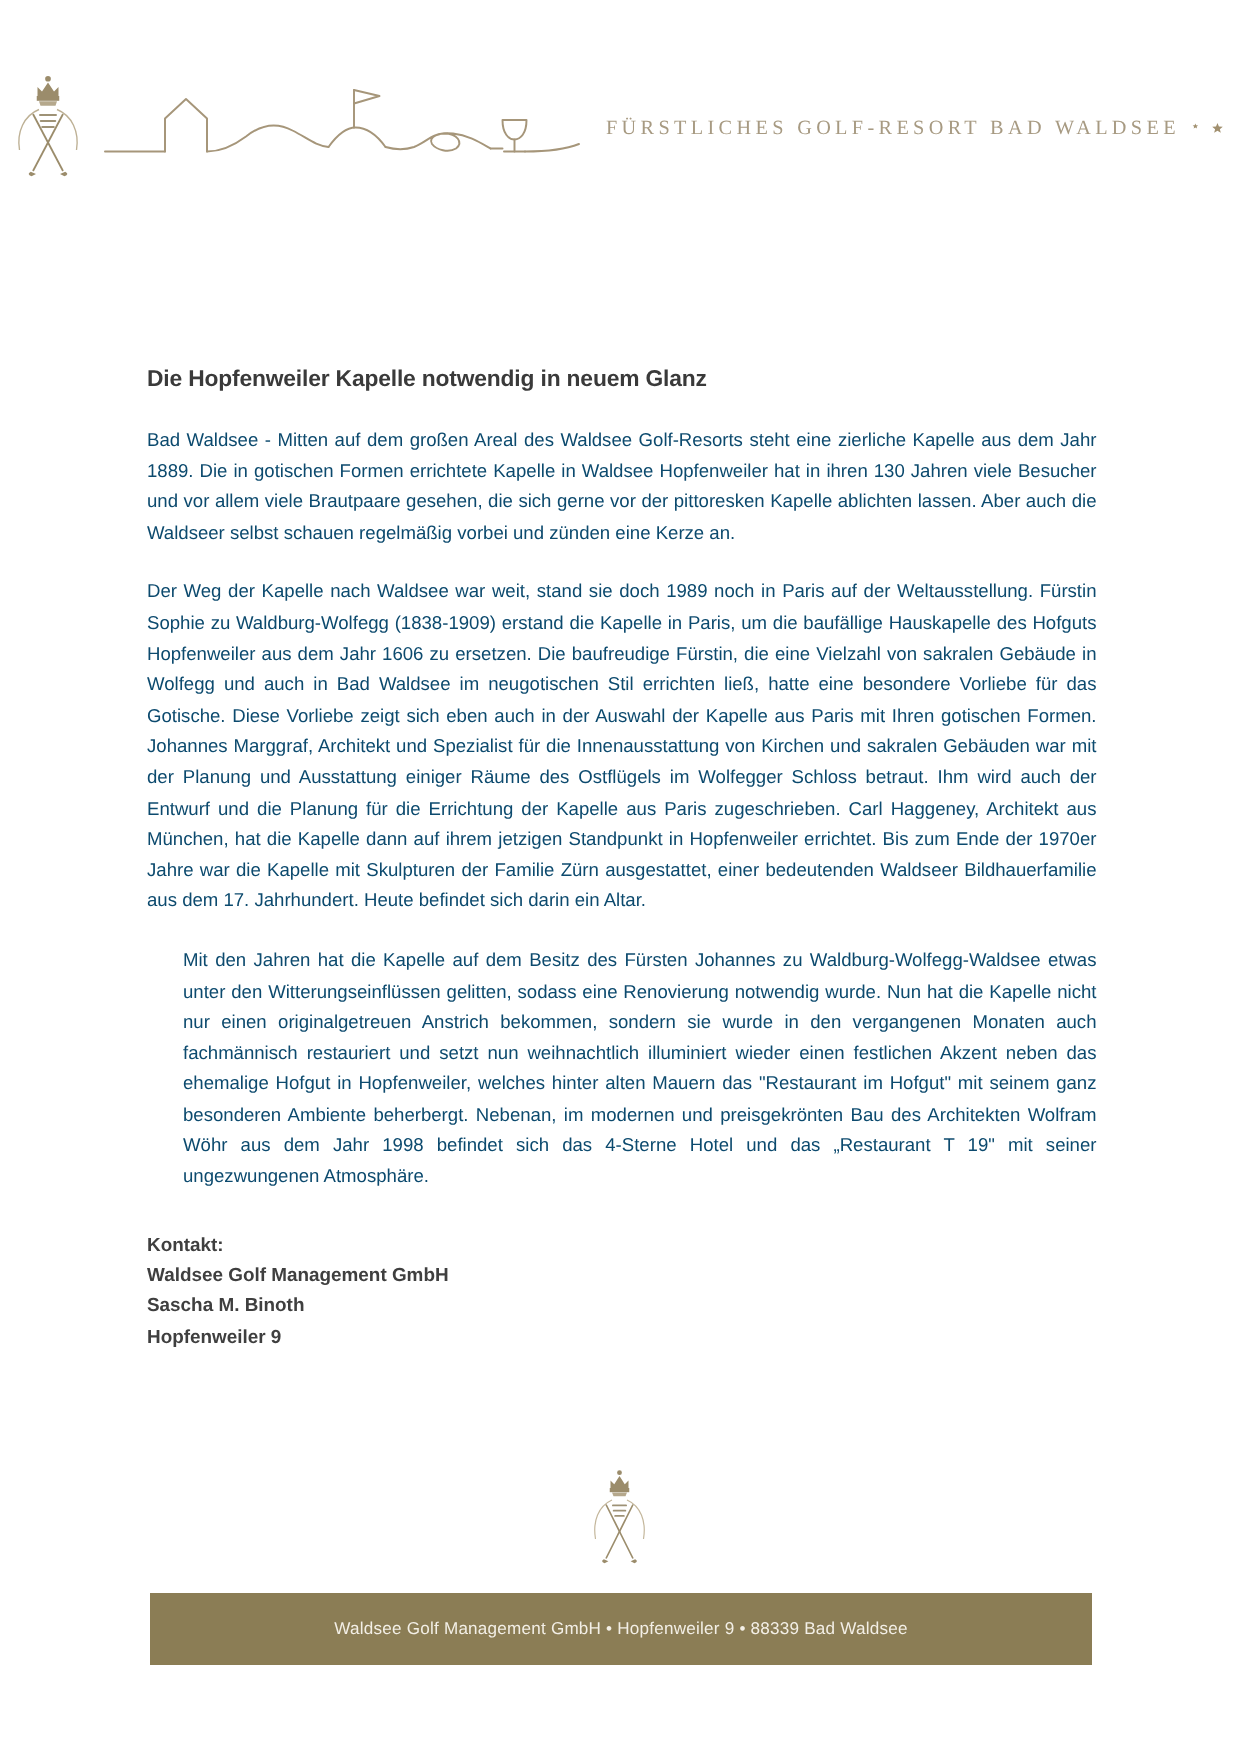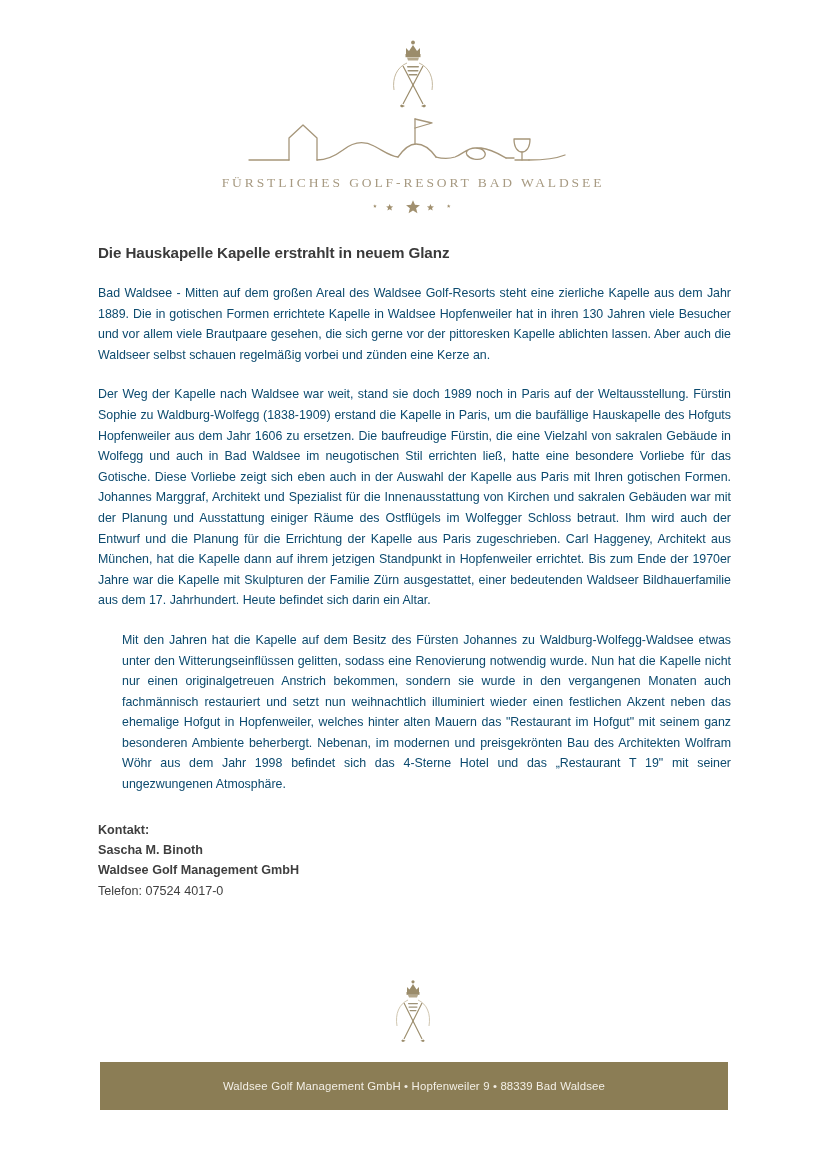--- a/index.html
+++ b/index.html
@@ -11,27 +11,26 @@
     width: 826px;
     height: 1169px;
     position: relative;
     font-family: "Liberation Sans", sans-serif;
     overflow: hidden;
   }
 
   
   .header-logo {
     position: absolute;
-    top: 36px;
+    top: 46px;
     left: 0;
     width: 826px;
     display: flex;
-    flex-direction: column;
+    flex-direction: row;
     align-items: center;
-    justify-content: center;
   }
   .crest {
     width: 64px;
     height: 76px;
     display: block;
   }
   .skyline {
     width: 340px;
     height: 60px;
     display: block;
@@ -188,31 +187,31 @@
         <path d="M26 5.5 l1.15 2.8 3.0 0.2 -2.3 1.9 0.78 2.9 -2.63 -1.65 -2.63 1.65 0.78 -2.9 -2.3 -1.9 3.0 -0.2 Z" transform="scale(0.85) translate(3,1.5)"></path>
         <path d="M48 2.2 l1.95 4.6 5.0 0.35 -3.85 3.2 1.3 4.85 -4.4 -2.75 -4.4 2.75 1.3 -4.85 -3.85 -3.2 5.0 -0.35 Z"></path>
         <path d="M66 5.5 l1.15 2.8 3.0 0.2 -2.3 1.9 0.78 2.9 -2.63 -1.65 -2.63 1.65 0.78 -2.9 -2.3 -1.9 3.0 -0.2 Z" transform="scale(0.85) translate(11,1.5)"></path>
         <path d="M84 7.2 l0.8 2.0 2.1 0.1 -1.6 1.3 0.55 2.0 -1.85 -1.15 -1.85 1.15 0.55 -2.0 -1.6 -1.3 2.1 -0.1 Z" transform="scale(0.62) translate(51,3)"></path>
       </g>
     </svg>
   </span>
 </div>
 
 <div class="content">
-  <h1 class="doc-title">Die Hauskapelle Kapelle erstrahlt in neuem Glanz</h1>
+  <h1 class="doc-title">Die Hopfenweiler Kapelle notwendig in neuem Glanz</h1>
   <p class="para">Bad Waldsee - Mitten auf dem großen Areal des Waldsee Golf-Resorts steht eine zierliche Kapelle aus dem Jahr 1889. Die in gotischen Formen errichtete Kapelle in Waldsee Hopfenweiler hat in ihren 130 Jahren viele Besucher und vor allem viele Brautpaare gesehen, die sich gerne vor der pittoresken Kapelle ablichten lassen. Aber auch die Waldseer selbst schauen regelmäßig vorbei und zünden eine Kerze an.</p>
   <p class="para">Der Weg der Kapelle nach Waldsee war weit, stand sie doch 1989 noch in Paris auf der Weltausstellung. Fürstin Sophie zu Waldburg-Wolfegg (1838-1909) erstand die Kapelle in Paris, um die baufällige Hauskapelle des Hofguts Hopfenweiler aus dem Jahr 1606 zu ersetzen. Die baufreudige Fürstin, die eine Vielzahl von sakralen Gebäude in Wolfegg und auch in Bad Waldsee im neugotischen Stil errichten ließ, hatte eine besondere Vorliebe für das Gotische. Diese Vorliebe zeigt sich eben auch in der Auswahl der Kapelle aus Paris mit Ihren gotischen Formen. Johannes Marggraf, Architekt und Spezialist für die Innenausstattung von Kirchen und sakralen Gebäuden war mit der Planung und Ausstattung einiger Räume des Ostflügels im Wolfegger Schloss betraut. Ihm wird auch der Entwurf und die Planung für die Errichtung der Kapelle aus Paris zugeschrieben. Carl Haggeney, Architekt aus München, hat die Kapelle dann auf ihrem jetzigen Standpunkt in Hopfenweiler errichtet. Bis zum Ende der 1970er Jahre war die Kapelle mit Skulpturen der Familie Zürn ausgestattet, einer bedeutenden Waldseer Bildhauerfamilie aus dem 17. Jahrhundert. Heute befindet sich darin ein Altar.</p>
   <p class="para">Mit den Jahren hat die Kapelle auf dem Besitz des Fürsten Johannes zu Waldburg-Wolfegg-Waldsee etwas unter den Witterungseinflüssen gelitten, sodass eine Renovierung notwendig wurde. Nun hat die Kapelle nicht nur einen originalgetreuen Anstrich bekommen, sondern sie  wurde  in den vergangenen Monaten auch fachmännisch restauriert und setzt nun weihnachtlich illuminiert wieder einen festlichen Akzent neben das ehemalige Hofgut in Hopfenweiler, welches hinter alten Mauern das "Restaurant im Hofgut" mit seinem ganz besonderen Ambiente beherbergt. Nebenan, im modernen und preisgekrönten Bau des Architekten Wolfram Wöhr aus dem Jahr 1998 befindet sich das 4-Sterne Hotel und das „Restaurant T 19" mit seiner ungezwungenen Atmosphäre.</p>
 </div>
 
 <div class="contact">
   <div class="line-bold">Kontakt:</div>
+  <div class="line-bold">Waldsee Golf Management GmbH</div>
   <div class="line-bold">Sascha M. Binoth</div>
-  <div class="line-bold">Waldsee Golf Management GmbH</div>
-  <div>Telefon: 07524 4017-0</div>
+  <div class="line-bold">Hopfenweiler 9</div>
 </div>
 
 <div class="footer-crest-wrap">
   <span>
     <svg class="footer-crest" viewBox="0 0 52 70" xmlns="http://www.w3.org/2000/svg">
       <g fill="none" stroke="#9b8c6b" stroke-width="1">
         <path d="M20 16 L20 11 L22.5 13.5 L26 8 L29.5 13.5 L32 11 L32 16 Z" fill="#9b8c6b" stroke="none"></path>
         <rect x="19.5" y="16" width="13" height="2.8" fill="#9b8c6b" stroke="none"></rect>
         <circle cx="26" cy="5.8" r="1.6" fill="#9b8c6b" stroke="none"></circle>
         <path d="M21 19 L22 21.5 L30 21.5 L31 19 Z" fill="#b5a88c" stroke="none"></path>

